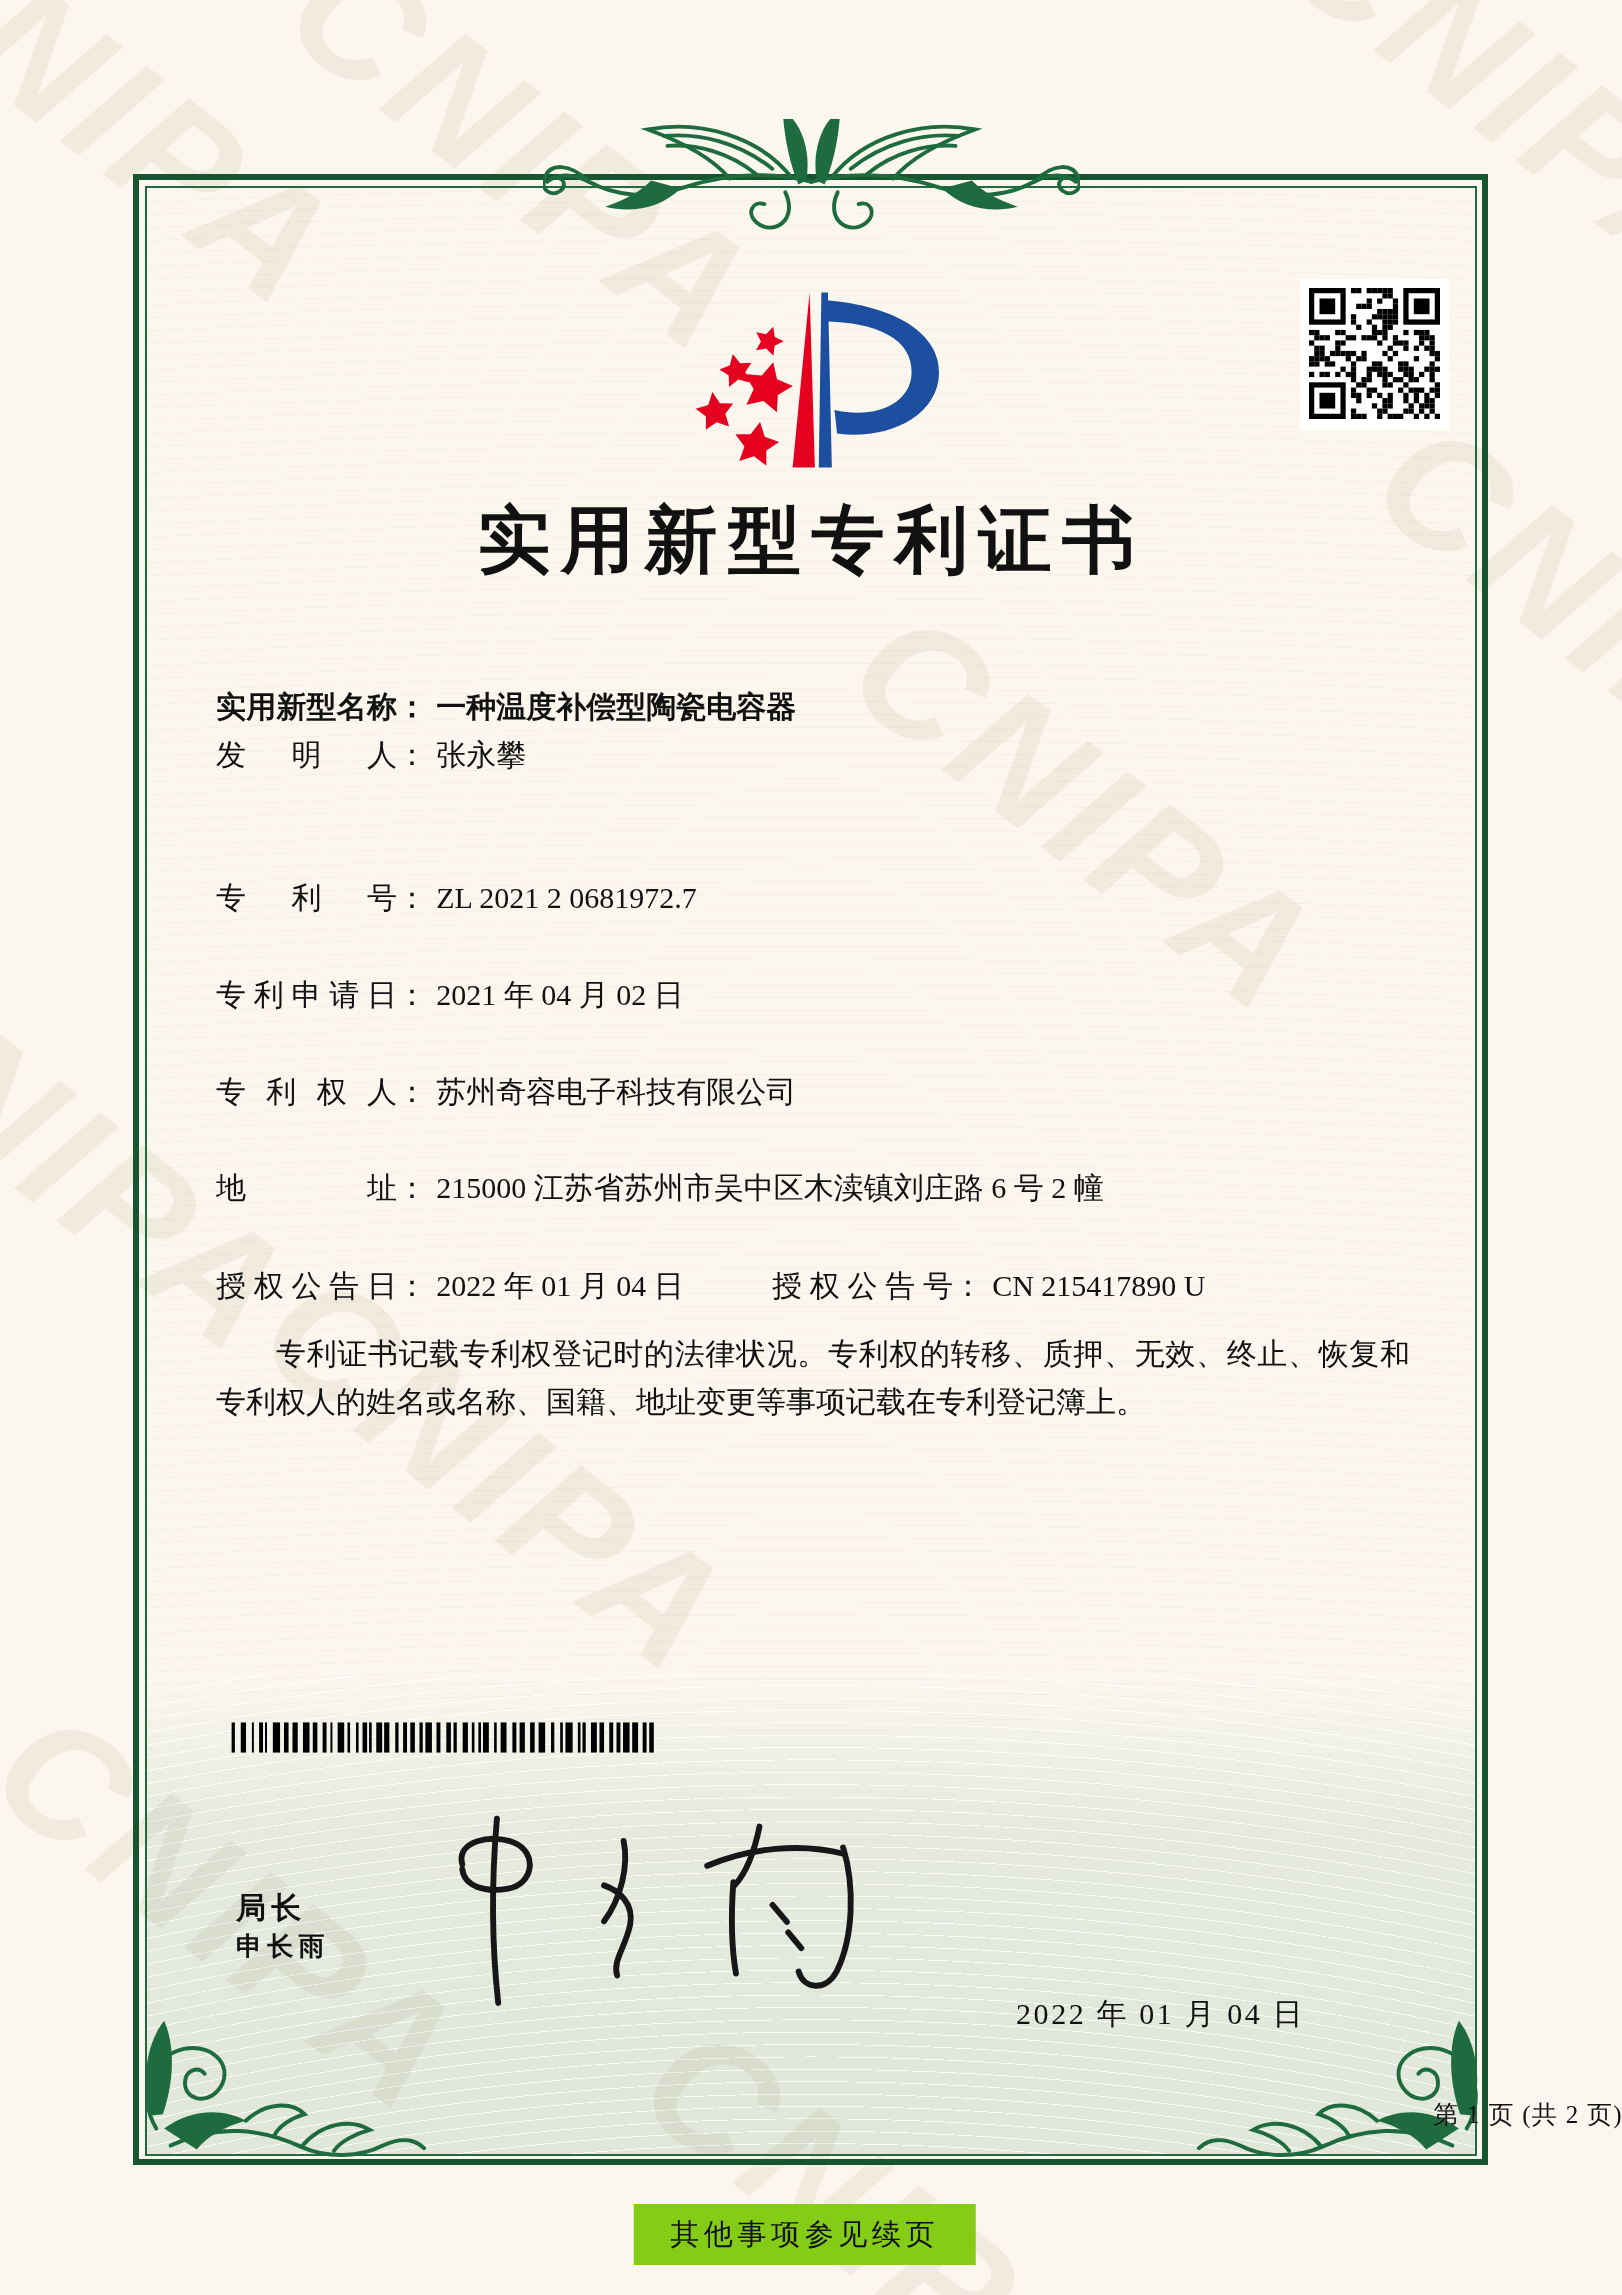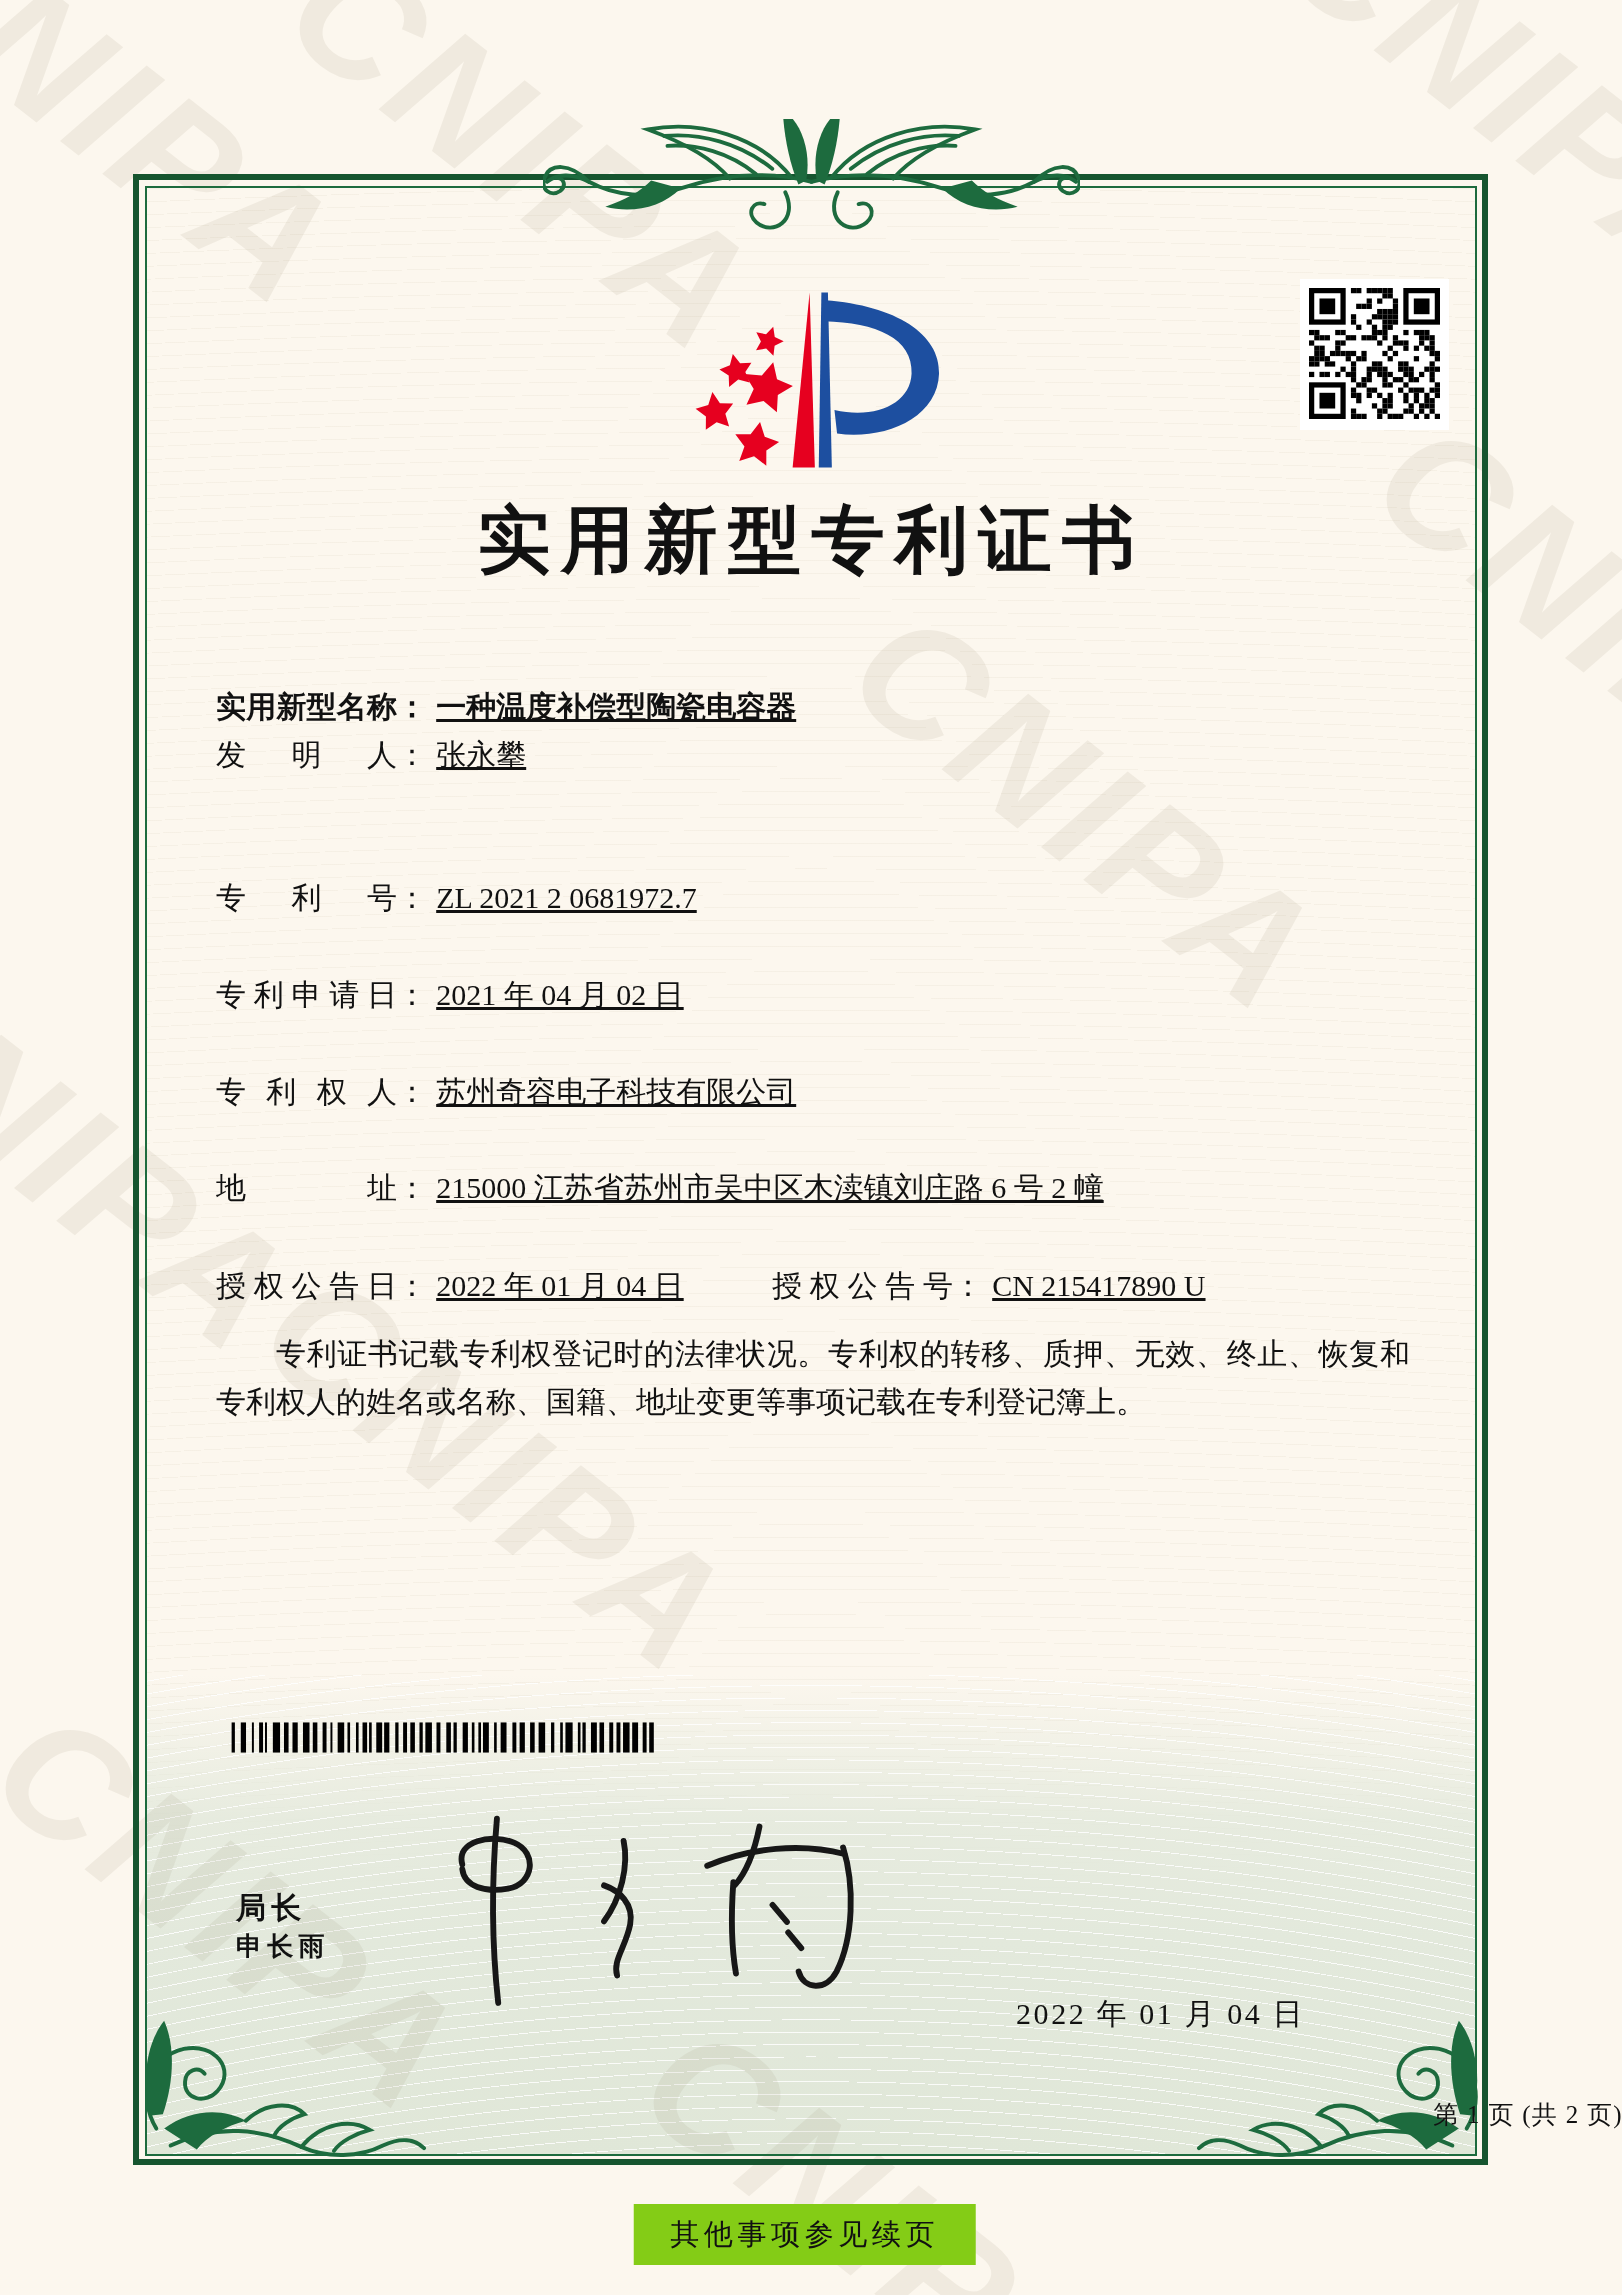--- a/index.html
+++ b/index.html
@@ -35,21 +35,21 @@
   
   .certno{position:absolute;left:234px;top:287px;font-size:29px;letter-spacing:5.9px;}
   .logo{position:absolute;left:690px;top:272px;}
   .qr{position:absolute;left:1300px;top:279px;background:#ffffff;padding:9.2px;}
   .title{position:absolute;left:0;width:100%;top:492px;text-align:center;
       font-size:73px;font-weight:700;letter-spacing:10.5px;}
 
   
   .frow{position:absolute;left:216px;font-size:30px;white-space:nowrap;height:42px;line-height:42px;}
   .flabel{display:inline-block;width:181px;text-align:justify;text-align-last:justify;}
-  .fvalue{padding-left:9.2px;text-decoration:underline;}
+  .fvalue{padding-left:9.2px;}
   .hei{font-family:"Liberation Sans","DejaVu Sans",sans-serif;font-weight:600;}
   .grant2{position:absolute;left:556px;top:0;}
 
   
   .paras{position:absolute;left:216px;top:1330px;width:1194px;
       font-size:30px;line-height:48px;text-align:justify;}
   .paras p{margin:0;text-indent:60px;}
 
   
   .barcode{position:absolute;left:229px;top:1721px;}

